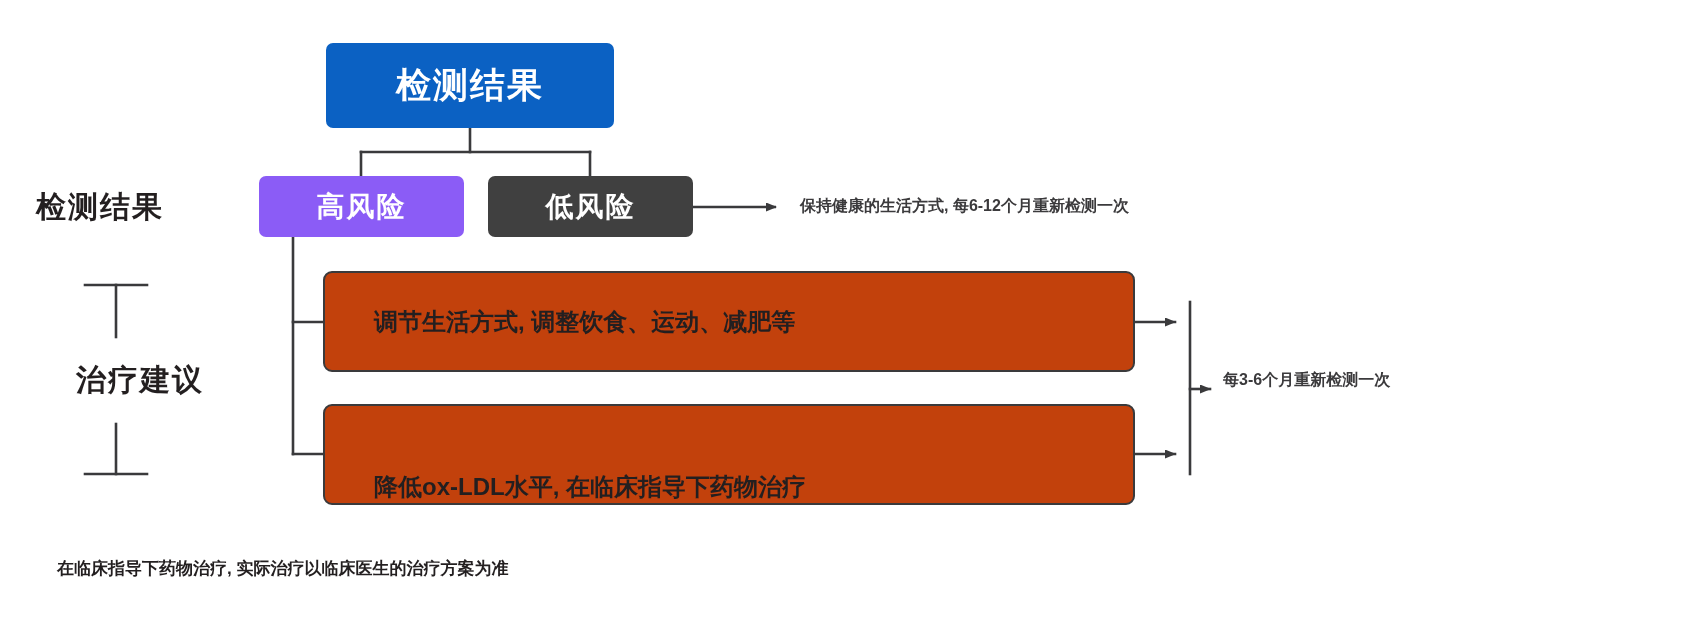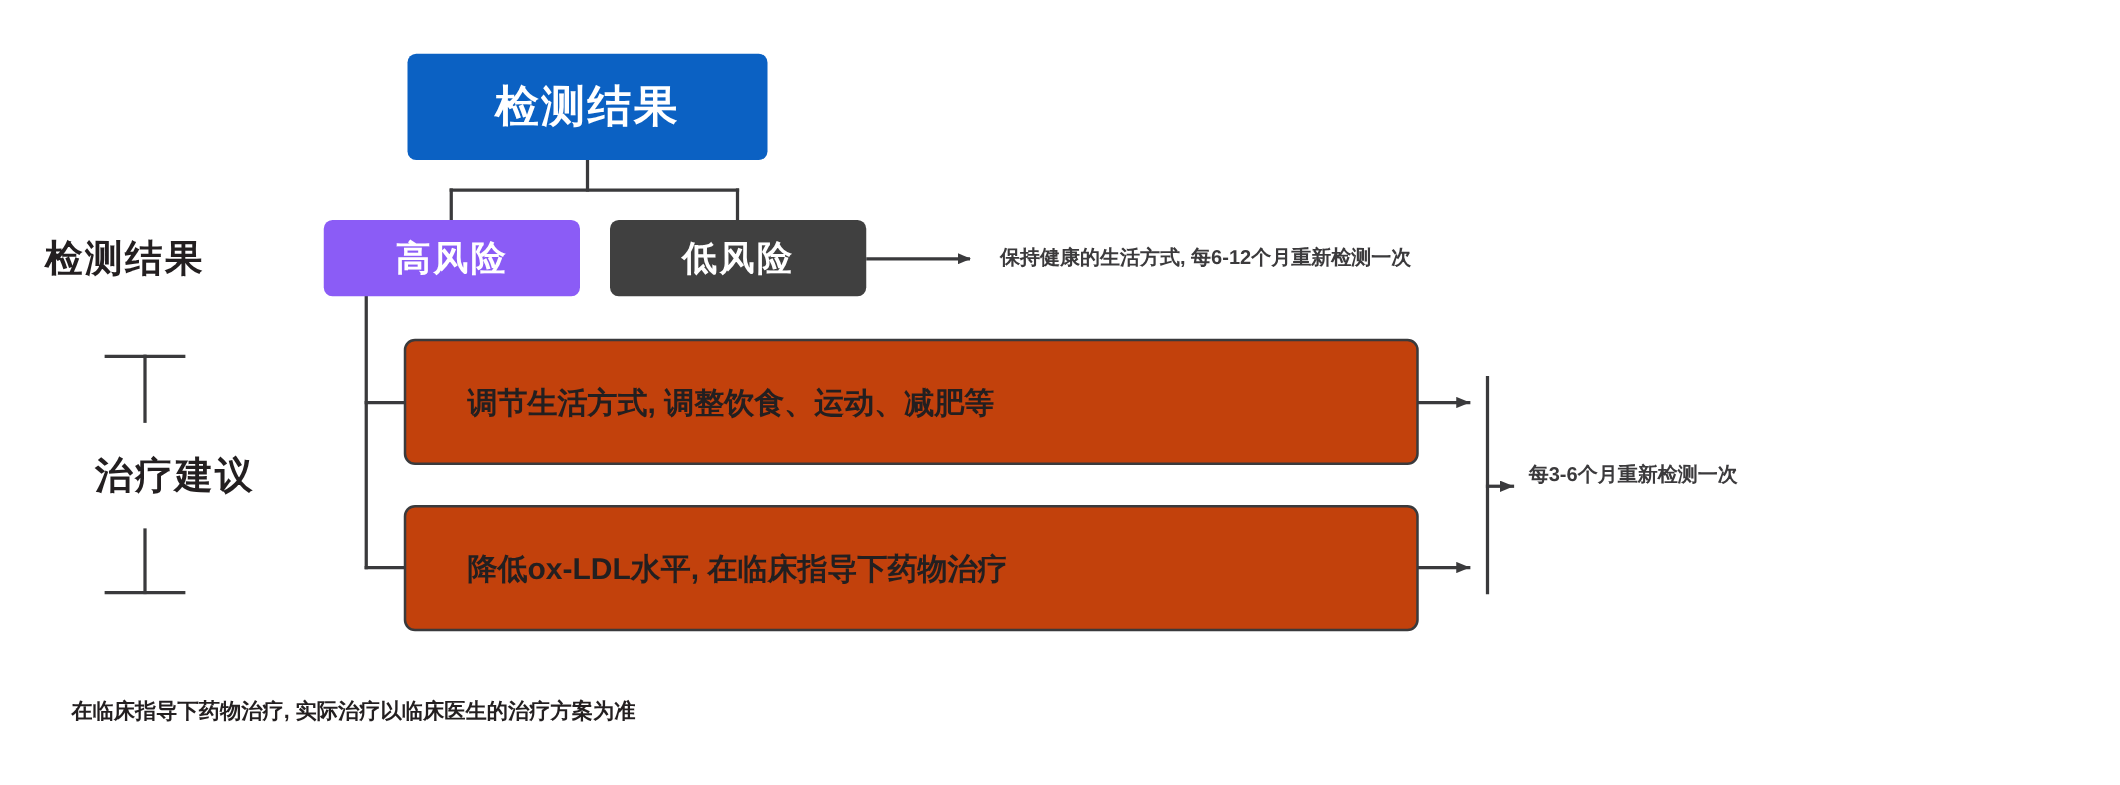--- a/index.html
+++ b/index.html
@@ -76,21 +76,21 @@
     height: 101px;
     background: #c2410c;
     border: 2px solid #3A3A3C;
     border-radius: 9px;
     color: #231f20;
     font-size: 24px;
     font-weight: 700;
     padding-left: 49px;
   }
   .box-advice-1 { top: 259px; }
-  .box-advice-2 { top: 392px; }
+  .box-advice-2 { top: 392px; align-items: flex-end; }
 
   .side-label {
     position: absolute;
     color: #231f20;
     font-size: 30px;
     font-weight: 700;
     letter-spacing: 2px;
     white-space: nowrap;
   }
   .side-label-1 { left: 36px; top: 175px; }

